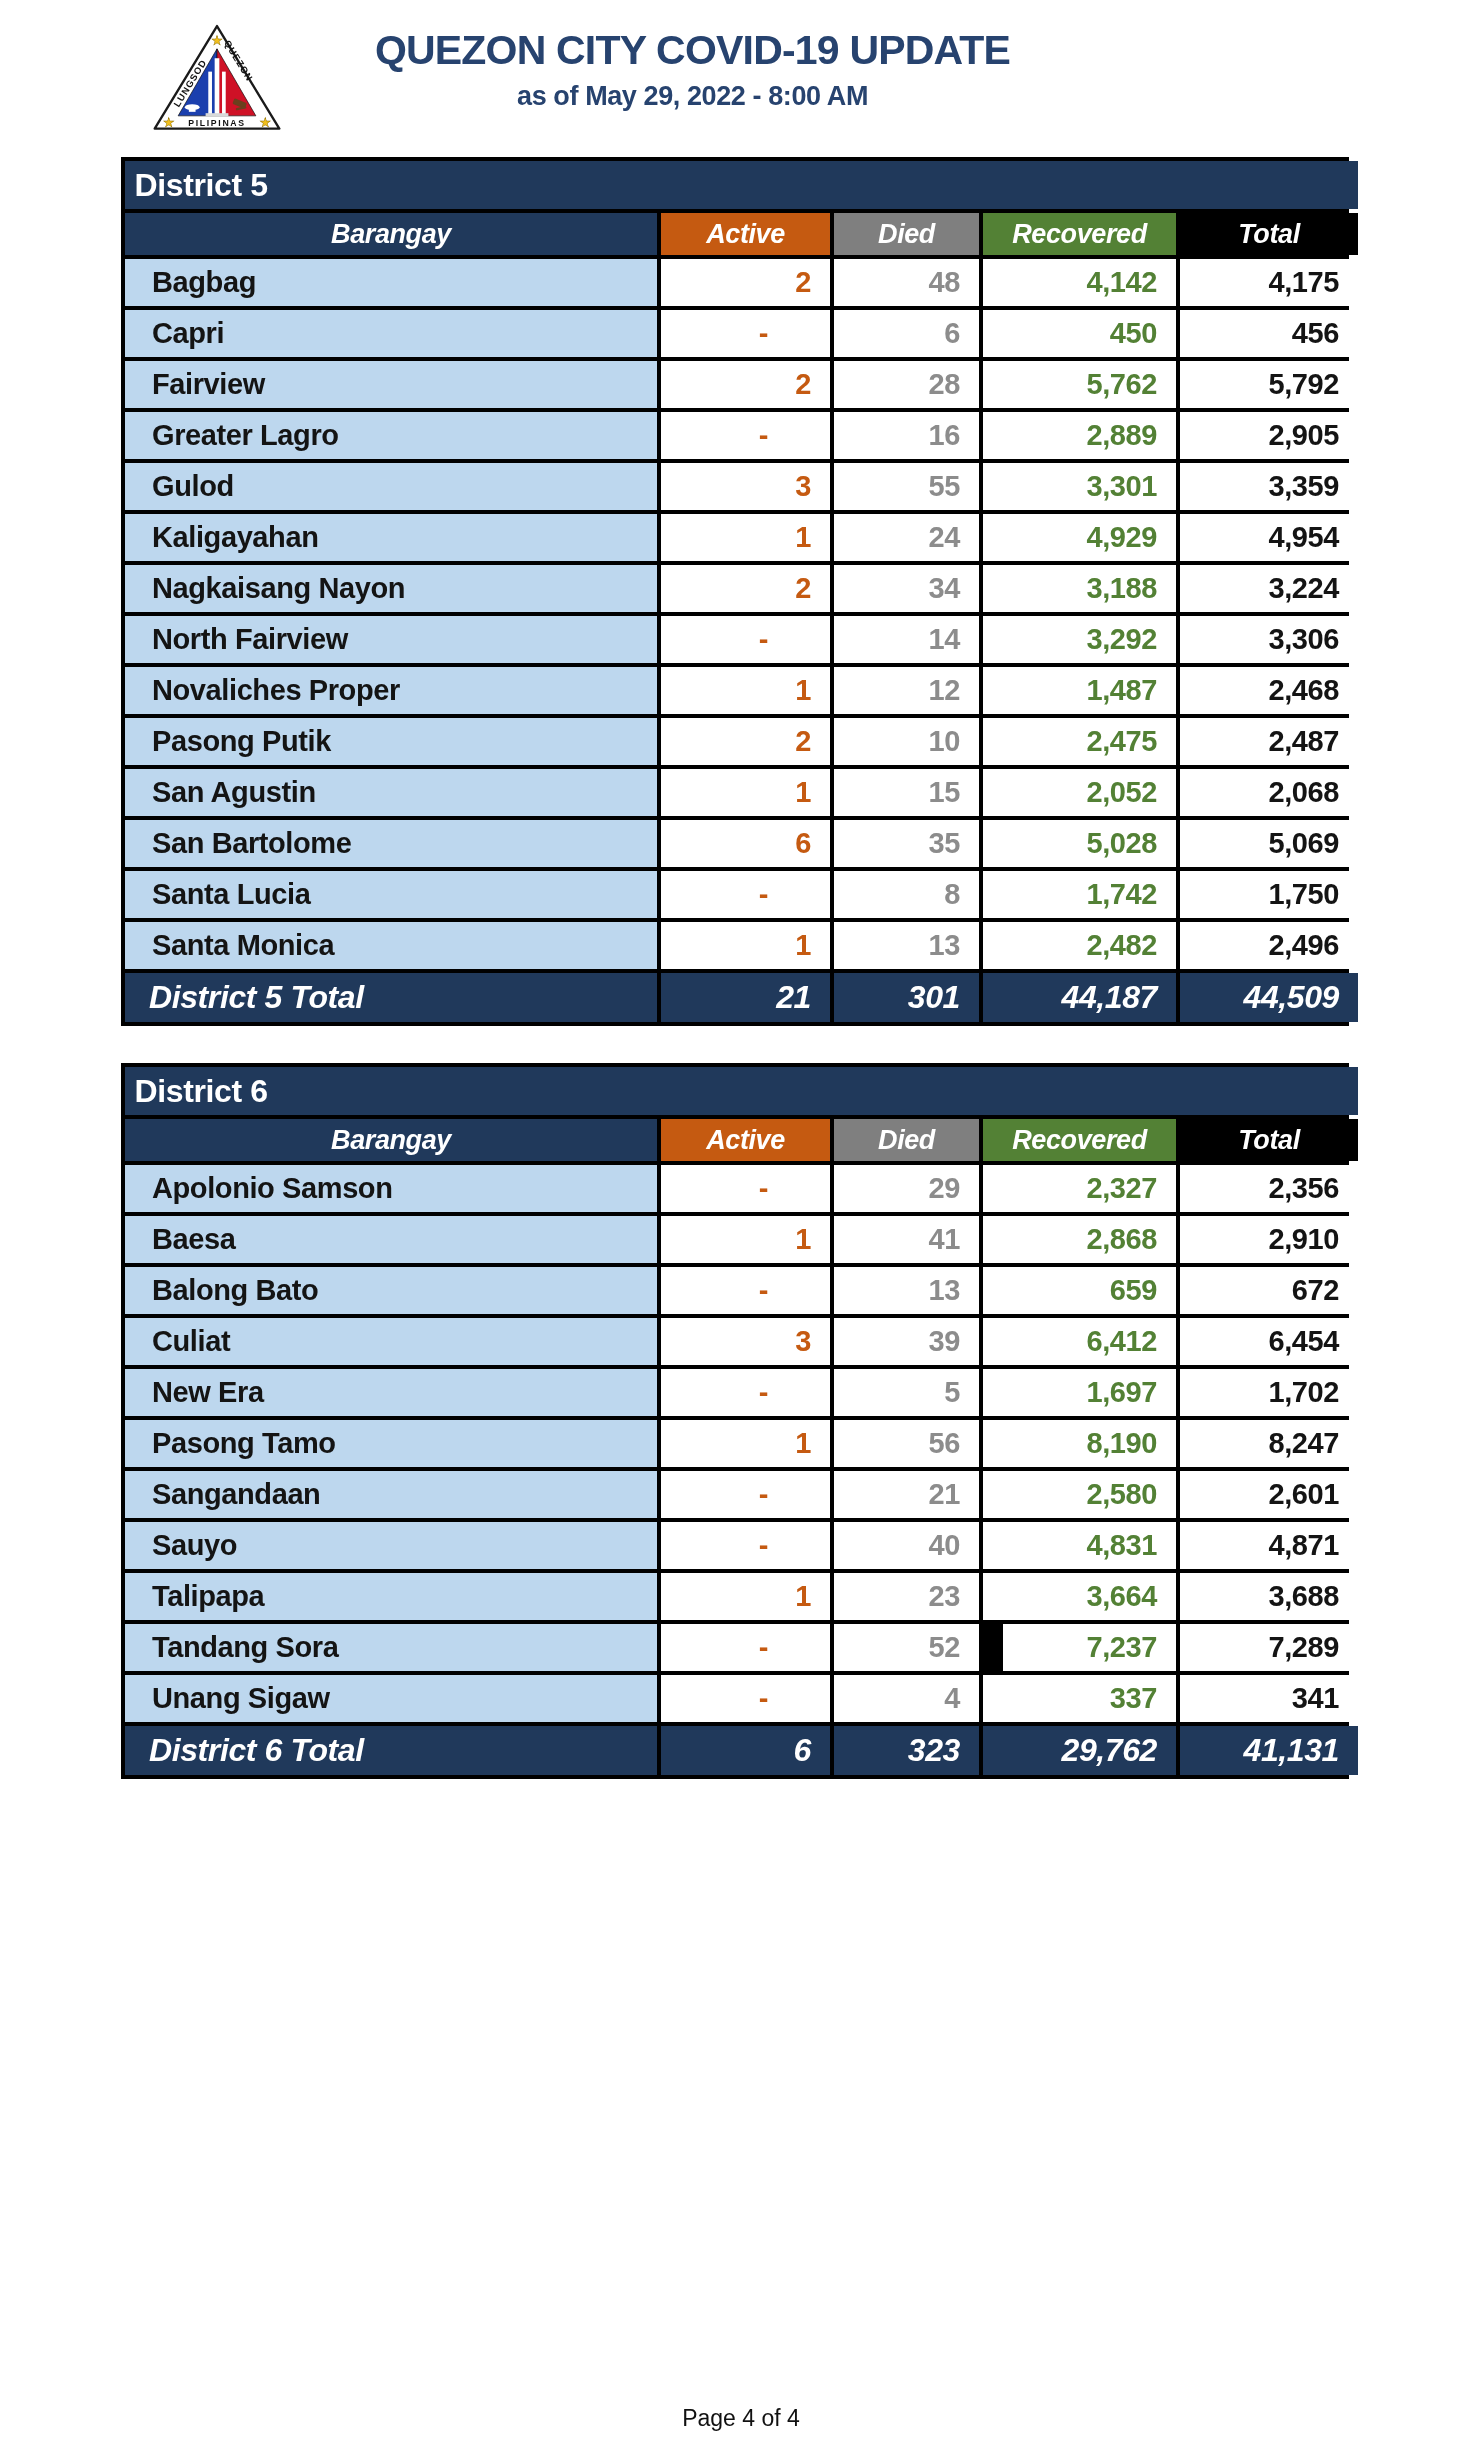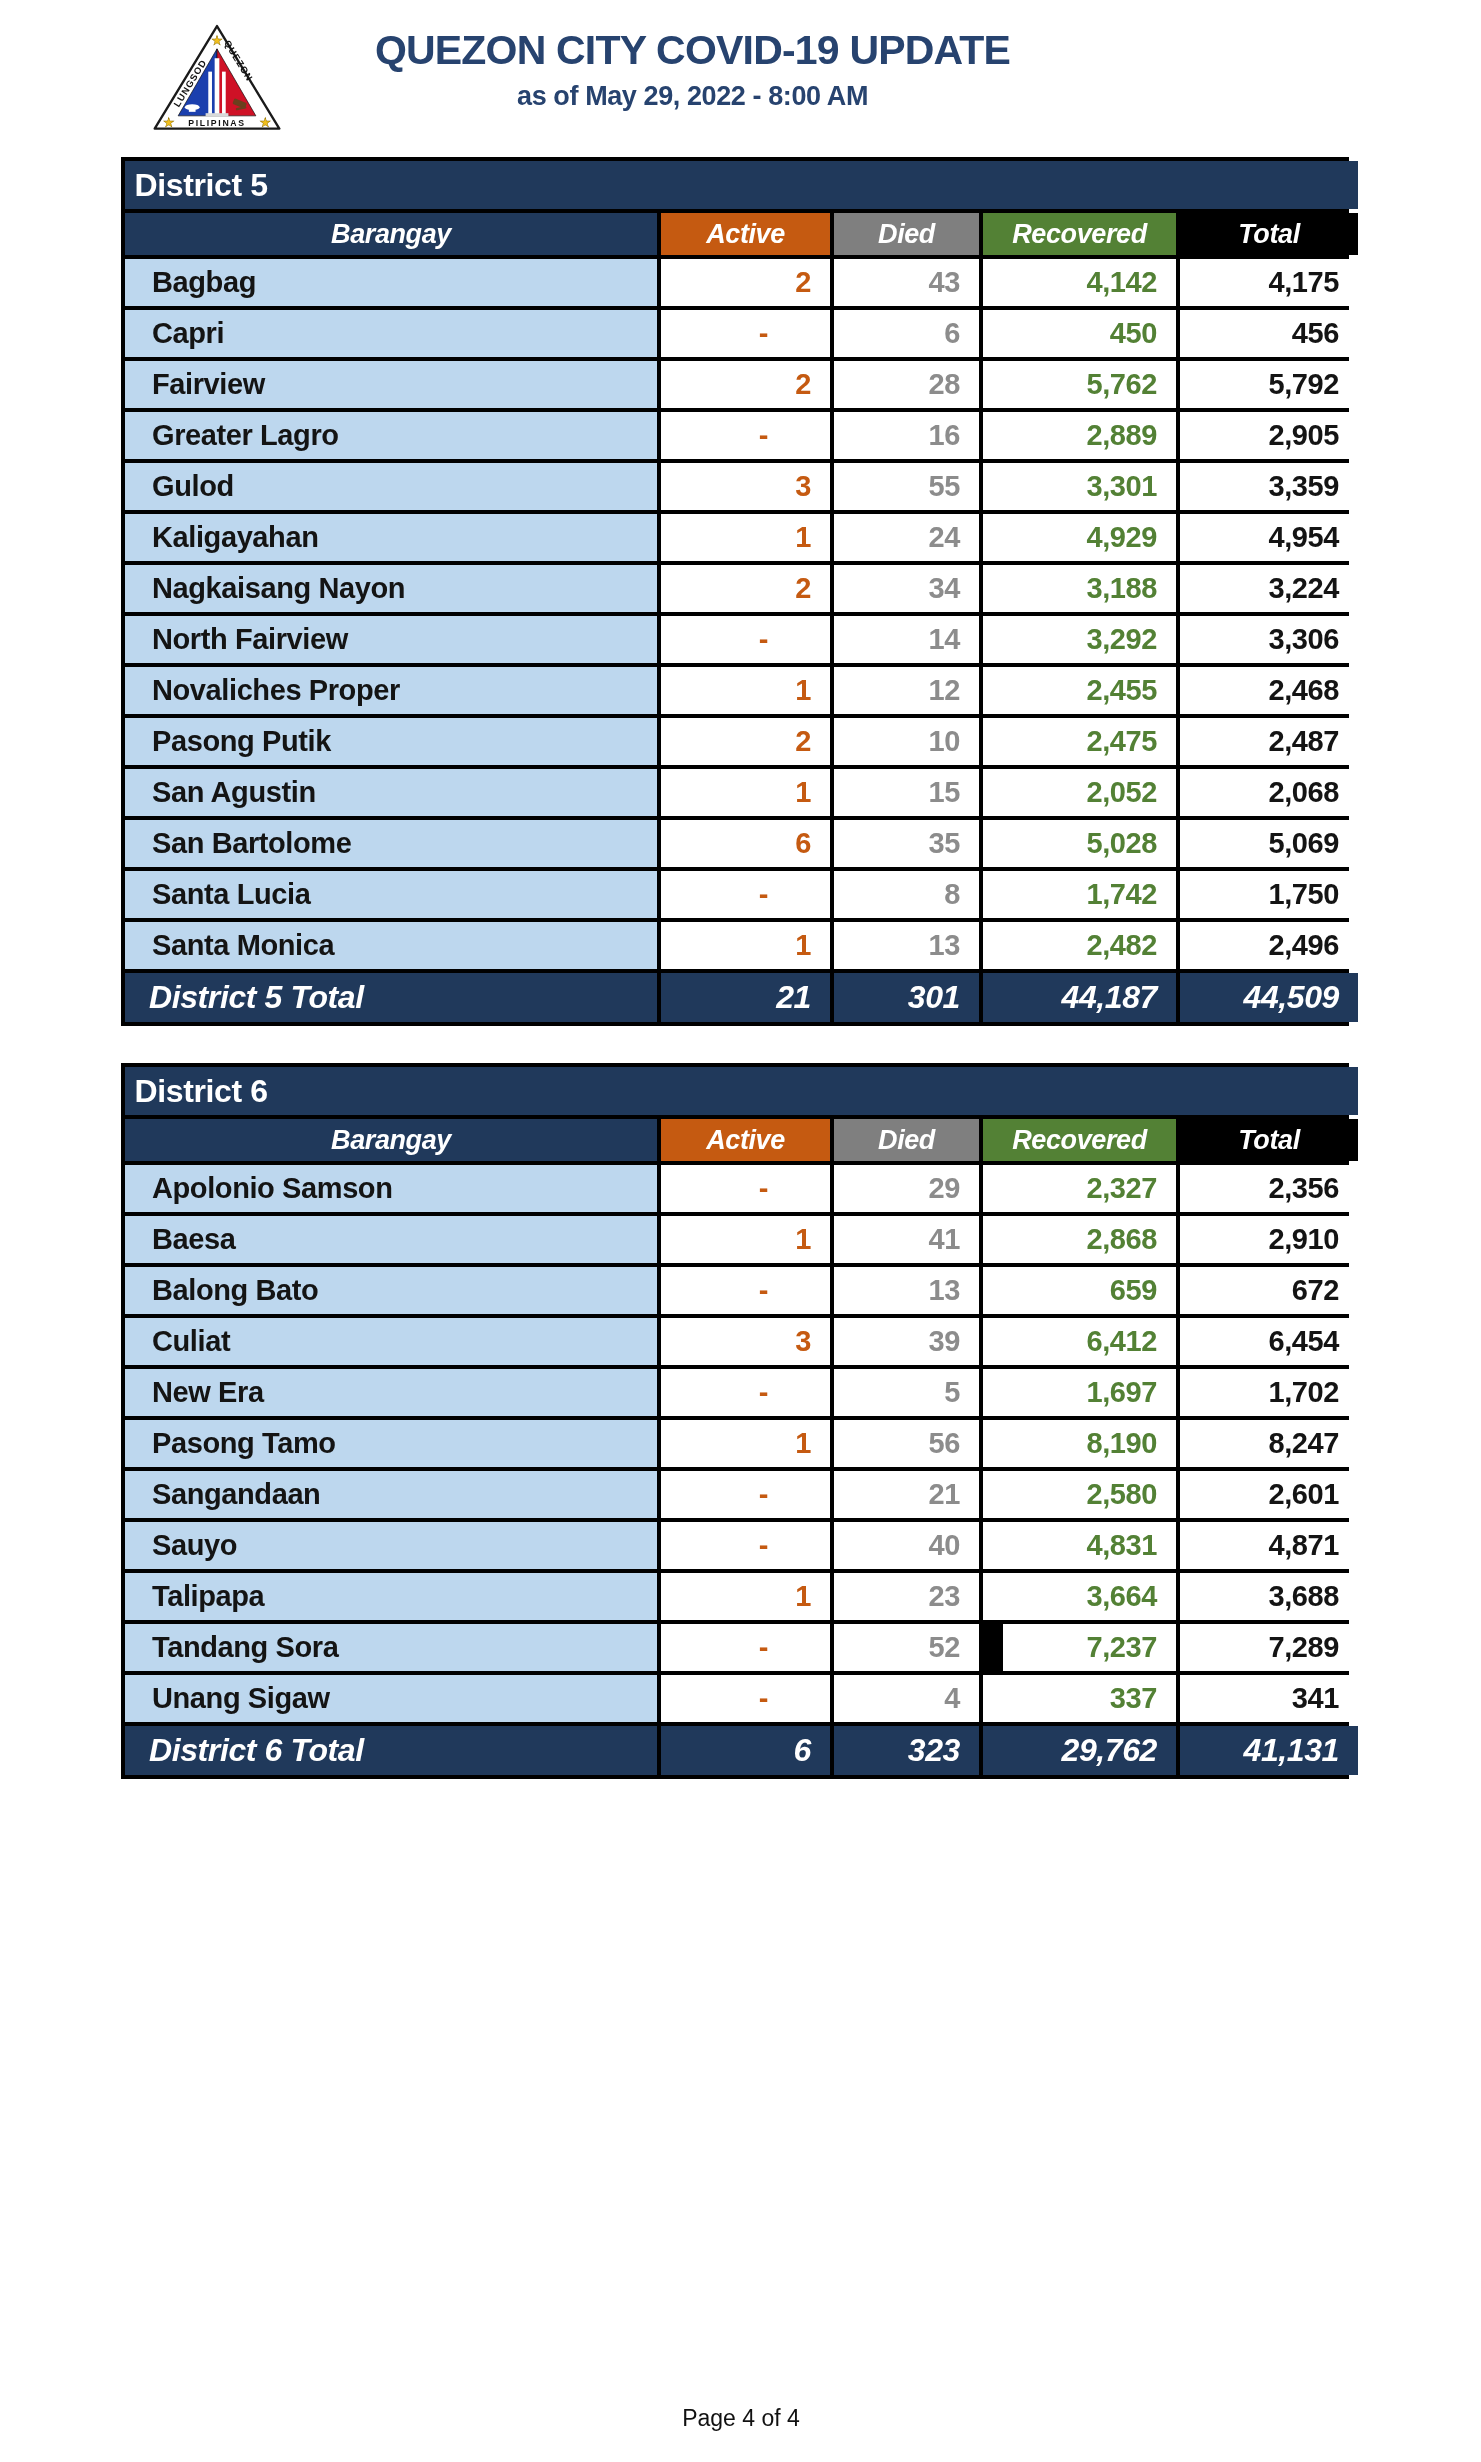--- a/index.html
+++ b/index.html
@@ -88,21 +88,21 @@
 <div class="tables-region" id="tables">
     <div class="qtable">
       <div class="banner">District 5</div>
       <div class="hcell" style="background: rgb(32, 57, 91);">Barangay</div>
       <div class="hcell" style="background: rgb(197, 90, 17);">Active</div>
       <div class="hcell" style="background: rgb(127, 127, 127);">Died</div>
       <div class="hcell" style="background: rgb(83, 129, 53);">Recovered</div>
       <div class="hcell" style="background: rgb(0, 0, 0);">Total</div>
       <div class="cell name">Bagbag</div>
       <div class="cell num" style="color: rgb(197, 90, 17);">2</div>
-      <div class="cell num" style="color: rgb(140, 140, 140);">43</div>
+      <div class="cell num" style="color: rgb(140, 140, 140);">48</div>
       <div class="cell num" style="color: rgb(83, 129, 53);">4,142</div>
       <div class="cell num" style="color: rgb(20, 20, 20);">4,175</div>
       <div class="cell name">Capri</div>
       <div class="cell num dash" style="color: rgb(197, 90, 17);">-</div>
       <div class="cell num" style="color: rgb(140, 140, 140);">6</div>
       <div class="cell num" style="color: rgb(83, 129, 53);">450</div>
       <div class="cell num" style="color: rgb(20, 20, 20);">456</div>
       <div class="cell name">Fairview</div>
       <div class="cell num" style="color: rgb(197, 90, 17);">2</div>
       <div class="cell num" style="color: rgb(140, 140, 140);">28</div>
@@ -129,21 +129,21 @@
       <div class="cell num" style="color: rgb(83, 129, 53);">3,188</div>
       <div class="cell num" style="color: rgb(20, 20, 20);">3,224</div>
       <div class="cell name">North Fairview</div>
       <div class="cell num dash" style="color: rgb(197, 90, 17);">-</div>
       <div class="cell num" style="color: rgb(140, 140, 140);">14</div>
       <div class="cell num" style="color: rgb(83, 129, 53);">3,292</div>
       <div class="cell num" style="color: rgb(20, 20, 20);">3,306</div>
       <div class="cell name">Novaliches Proper</div>
       <div class="cell num" style="color: rgb(197, 90, 17);">1</div>
       <div class="cell num" style="color: rgb(140, 140, 140);">12</div>
-      <div class="cell num" style="color: rgb(83, 129, 53);">2,455</div>
+      <div class="cell num" style="color: rgb(83, 129, 53);">1,487</div>
       <div class="cell num" style="color: rgb(20, 20, 20);">2,468</div>
       <div class="cell name">Pasong Putik</div>
       <div class="cell num" style="color: rgb(197, 90, 17);">2</div>
       <div class="cell num" style="color: rgb(140, 140, 140);">10</div>
       <div class="cell num" style="color: rgb(83, 129, 53);">2,475</div>
       <div class="cell num" style="color: rgb(20, 20, 20);">2,487</div>
       <div class="cell name">San Agustin</div>
       <div class="cell num" style="color: rgb(197, 90, 17);">1</div>
       <div class="cell num" style="color: rgb(140, 140, 140);">15</div>
       <div class="cell num" style="color: rgb(83, 129, 53);">2,052</div>

